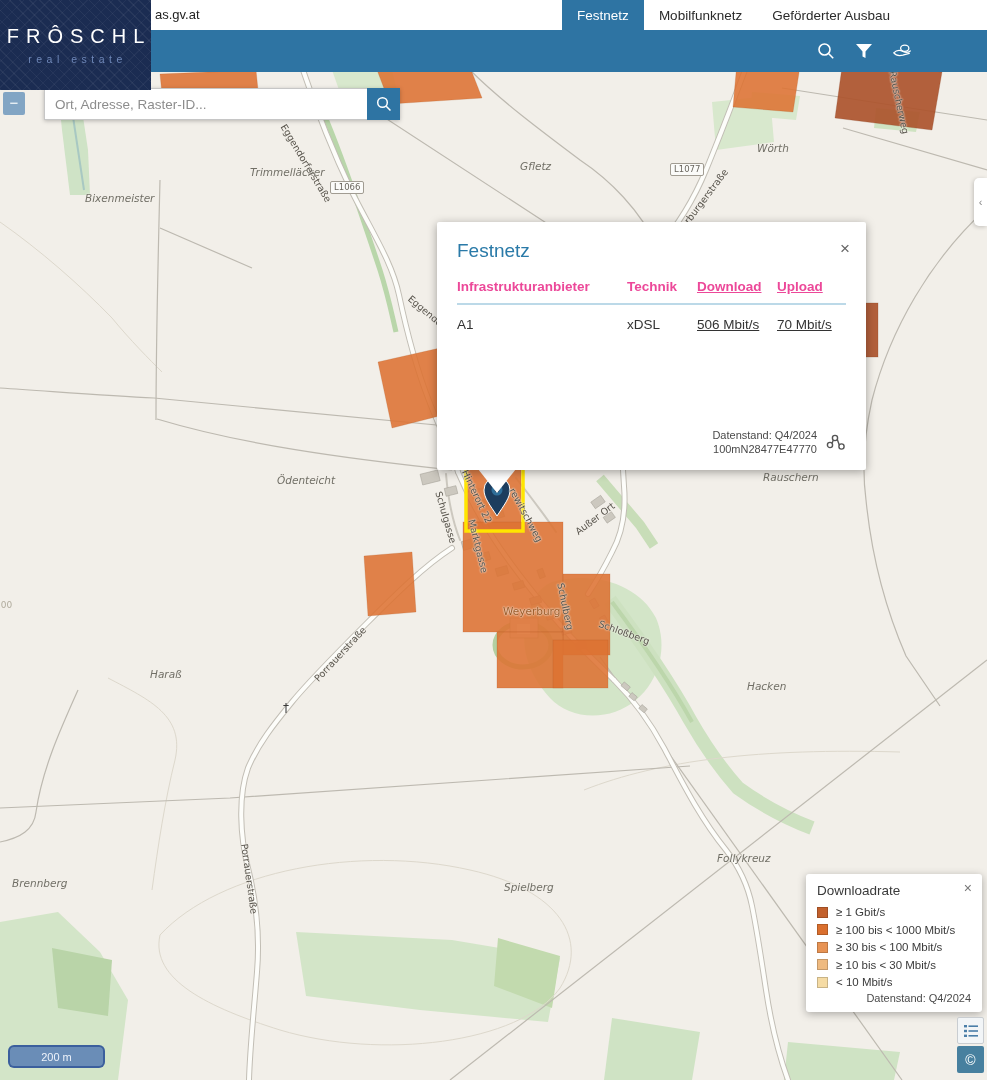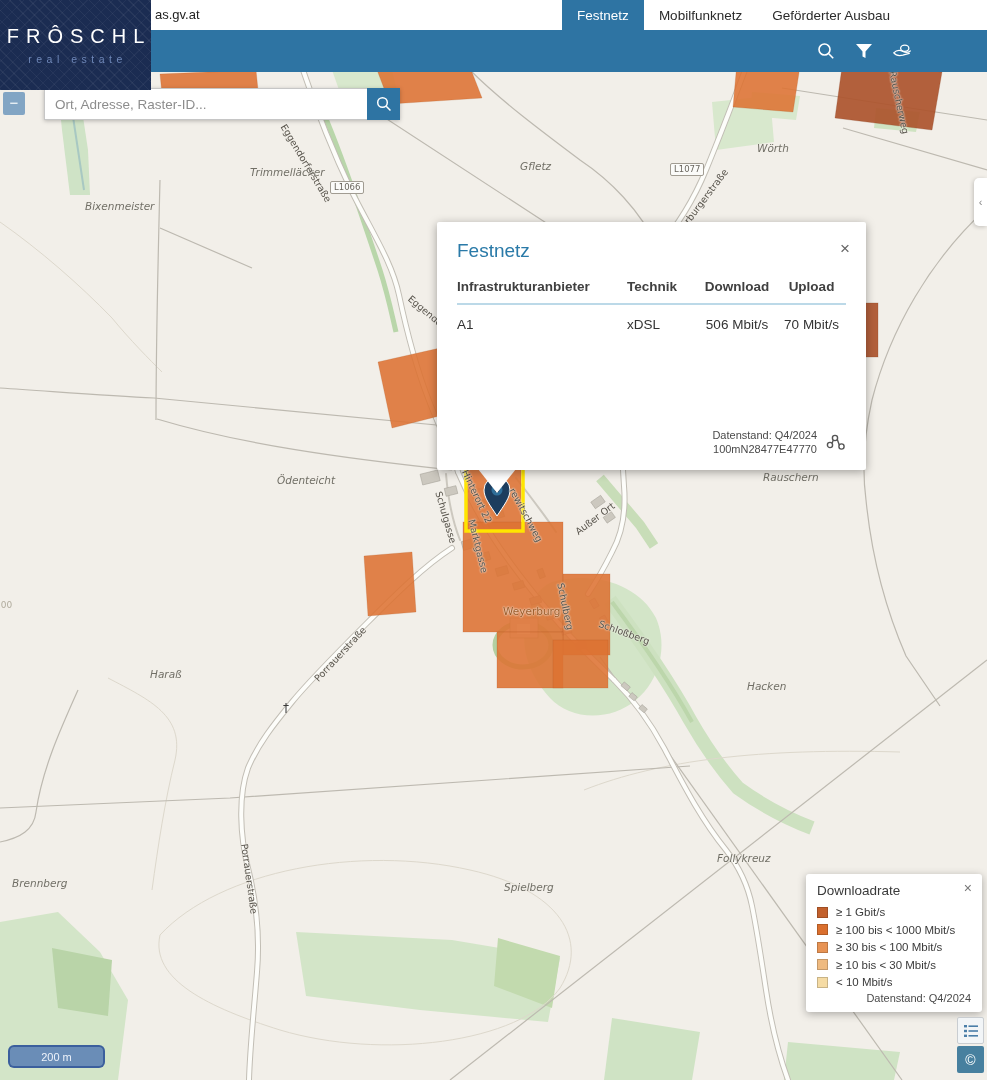--- a/index.html
+++ b/index.html
@@ -49,22 +49,22 @@
   
   .popup { position:absolute; left:437px; top:222px; width:429px; height:248px; background:#fff; z-index:20;
     box-shadow:0 2px 10px rgba(0,0,0,0.35); border-radius:2px; padding:18px 20px 10px 20px; display:flex; flex-direction:column; }
   .popup-arrow { position:absolute; left:478px; top:469px; width:0; height:0; z-index:20;
     border-left:19px solid transparent; border-right:19px solid transparent; border-top:24px solid #ffffff; }
   .popup-title { color:#2a7aa8; font-size:19px; font-weight:400; }
   .popup-close { position:absolute; right:16px; top:20px; color:#666; font-size:17px; line-height:14px; cursor:pointer; }
   .ftable { margin-top:17px; }
   .frow { display:grid; grid-template-columns:170px 70px 80px 69px; align-items:baseline; }
   .frow .c { font-size:13.5px; }
-  .frow .c3, .frow .c4 { text-align:center; }
-  .fhead .c { font-weight:bold; color:#404040; }
+  .frow .c3, .frow .c4 { text-align:left;text-decoration:underline; }
+  .fhead .c { font-weight:bold; color:#ec4899; }
   .fdiv { border-bottom:2px solid #bcd9e8; margin-top:9px; }
   .fbody { margin-top:12px; }
   .fbody .c { color:#333; }
   .popup-footer { margin-top:auto; display:flex; justify-content:flex-end; align-items:center; gap:9px; padding-bottom:4px; }
   .popup-meta { text-align:right; font-size:11px; color:#4a4a4a; line-height:14px; }
   .share-btn { cursor:pointer; display:flex; }
 
   
   .legend { position:absolute; left:806px; top:874px; width:176px; height:138px; background:#fff; z-index:20;
     box-shadow:0 2px 8px rgba(0,0,0,0.3); border-radius:3px; padding:9px 11px 8px 11px; }
@@ -210,21 +210,21 @@
 
       <rect x="466" y="466" width="57" height="65" fill="none" stroke="#ffe500" stroke-width="3.5"></rect>
 
       <g>
         <path d="M497,516 C490,505 484,498 484,490 A13,13 0 1 1 510,490 C510,498 504,505 497,516 Z" fill="#1d3d5e" stroke="#ffffff" stroke-width="1"></path>
         <circle cx="497" cy="490" r="5.5" fill="#2e6e99"></circle>
         <circle cx="497" cy="490" r="2.4" fill="#142a40"></circle>
       </g>
     </svg>
 
-    <div class="map-label lbl-place" style="left:85px;top:200px;font-style:italic;">Bixenmeister</div>
+    <div class="map-label lbl-place" style="left:85px;top:192px;font-style:italic;">Bixenmeister</div>
     <div class="map-label lbl-place" style="left:250px;top:166px;">Trimmelläcker</div>
     <div class="map-label lbl-place" style="left:520px;top:160px;">Gfletz</div>
     <div class="map-label lbl-place" style="left:757px;top:142px;">Wörth</div>
     <div class="map-label lbl-street" style="left:898px;top:70px;transform:rotate(78deg);">Rauscherweg</div>
     <div class="map-label lbl-place" style="left:763px;top:471px;text-align:center;">Rauschern</div>
     <div class="map-label lbl-place" style="left:277px;top:474px;">Ödenteicht</div>
     <div class="map-label lbl-street" style="left:573px;top:528px;transform:rotate(-37deg);">Außer Ort</div>
     <div class="map-label lbl-brown" style="left:503px;top:605px;">Weyerburg</div>
     <div class="map-label lbl-place" style="left:150px;top:668px;">Haraß</div>
     <div class="map-label lbl-place" style="left:12px;top:877px;text-align:center;">Brennberg</div>

